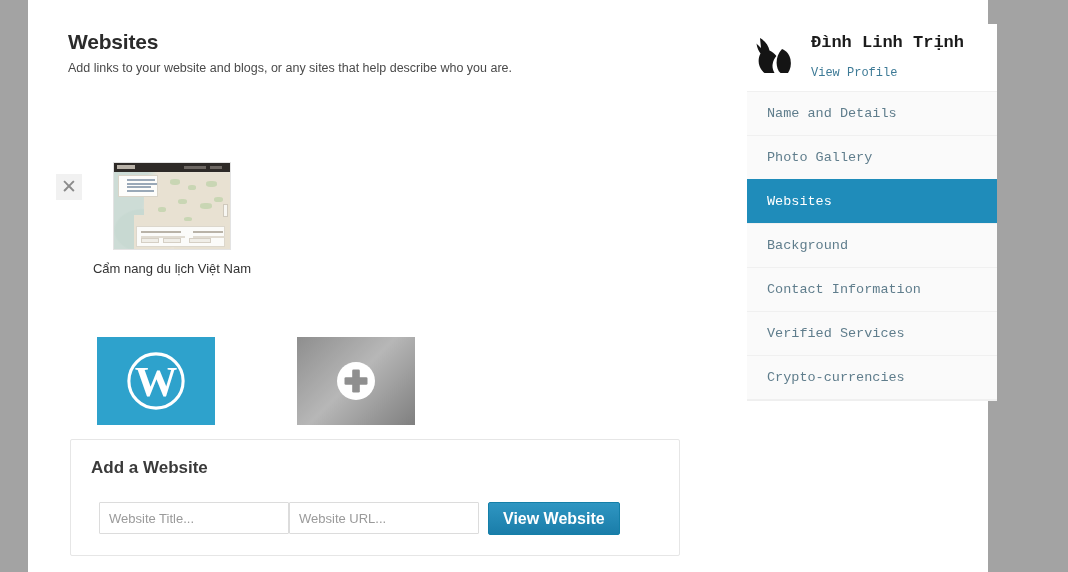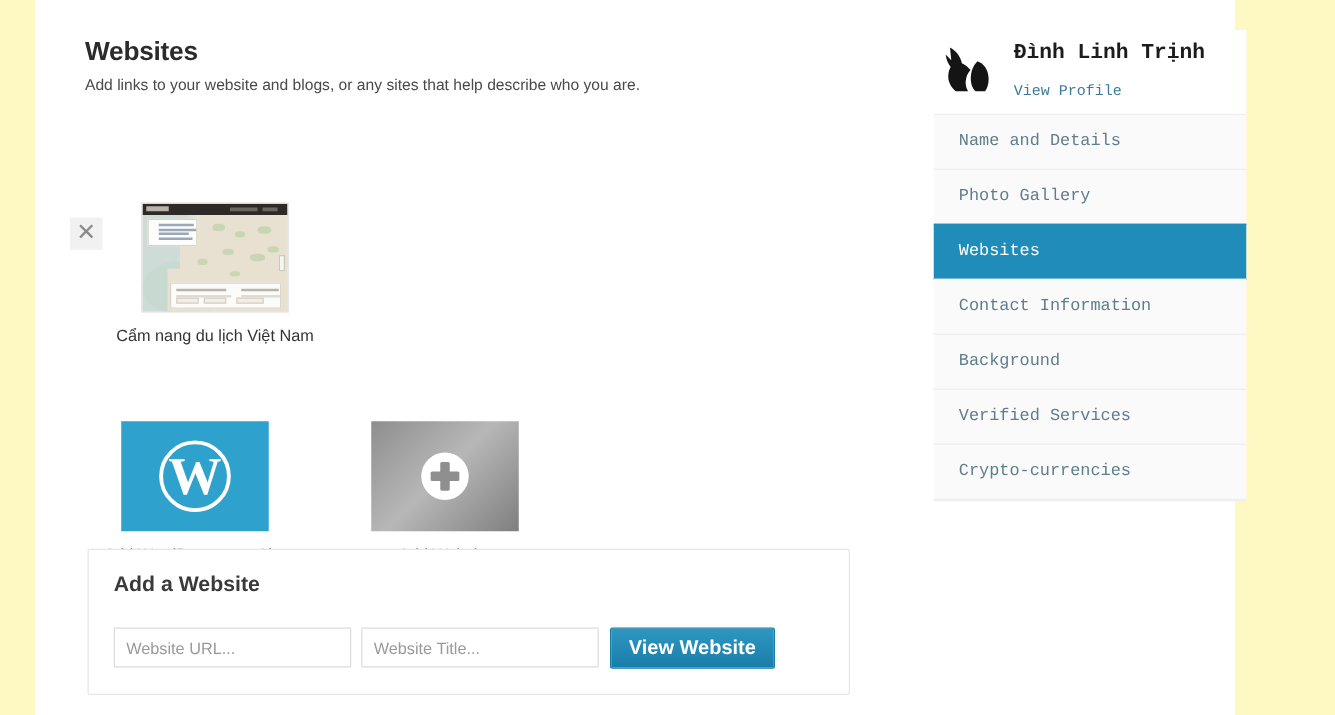--- a/index.html
+++ b/index.html
@@ -10,21 +10,21 @@
     overflow: hidden;
     background: #f2f2f2;
     font-family: "Liberation Sans", sans-serif;
     -webkit-font-smoothing: antialiased;
   }
 
   #page {
     position: relative;
     width: 1068px;
     height: 572px;
-    background: #fef9c3;
+    background: #a3a3a3;
   }
 
   
   #sheet {
     position: absolute;
     left: 28px;
     top: 0;
     width: 960px;
     height: 572px;
     background: #ffffff;
@@ -354,22 +354,22 @@
           </div>
           <div class="tile-caption">Add Website</div>
         </div>
 
       </div>
     </div>
 
     <div id="add-card">
       <h2 class="card-title">Add a Website</h2>
       <div class="card-form">
+        <input id="title-input" type="text" placeholder="Website Title..." style="">
         <input id="url-input" type="text" placeholder="Website URL..." style="">
-        <input id="title-input" type="text" placeholder="Website Title..." style="">
         <button class="save-btn">View Website</button>
       </div>
     </div>
 
     <div id="sidebar">
 
       <div class="profile">
         <div class="avatar">
           <svg width="44" height="42" viewBox="0 0 44 42">
             <path fill="#141414" d="M6 3 L7 13 C7 13 3.5 9.5 2.5 8.5 C3 13 5 16.5 6.5 18.5
@@ -383,22 +383,22 @@
         <div>
           <div class="profile-name">Đình Linh Trịnh</div>
           <a href="#" class="profile-link">View Profile</a>
         </div>
       </div>
 
       <nav>
         <a href="#" class="nav-item">Name and Details</a>
         <a href="#" class="nav-item">Photo Gallery</a>
         <a href="#" class="nav-item active">Websites</a>
+        <a href="#" class="nav-item">Background</a>
         <a href="#" class="nav-item">Contact Information</a>
-        <a href="#" class="nav-item">Background</a>
         <a href="#" class="nav-item">Verified Services</a>
         <a href="#" class="nav-item">Crypto-currencies</a>
       </nav>
 
     </div>
 
   </div>
 </div>
 
 </body></html>

